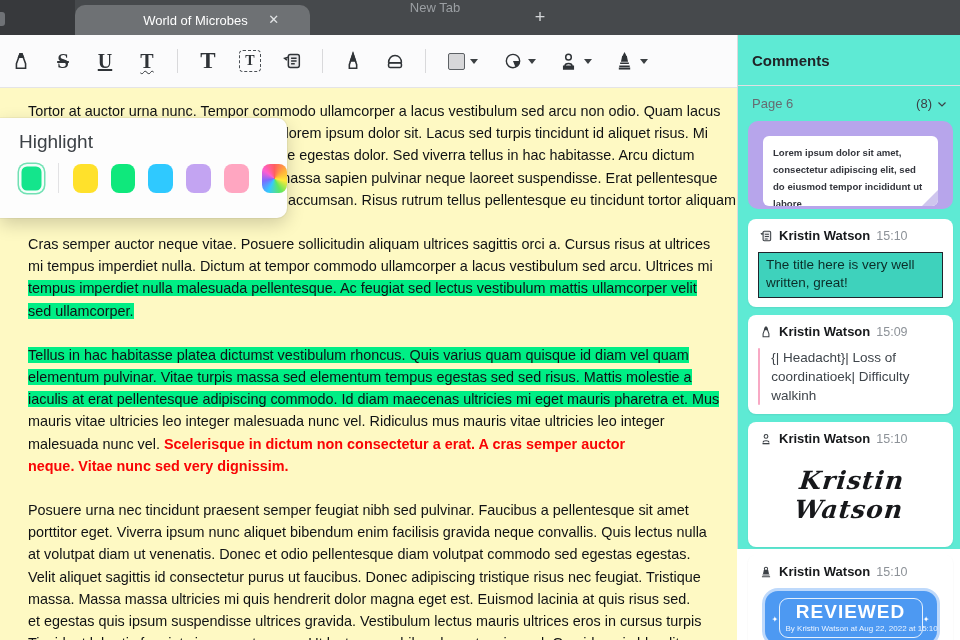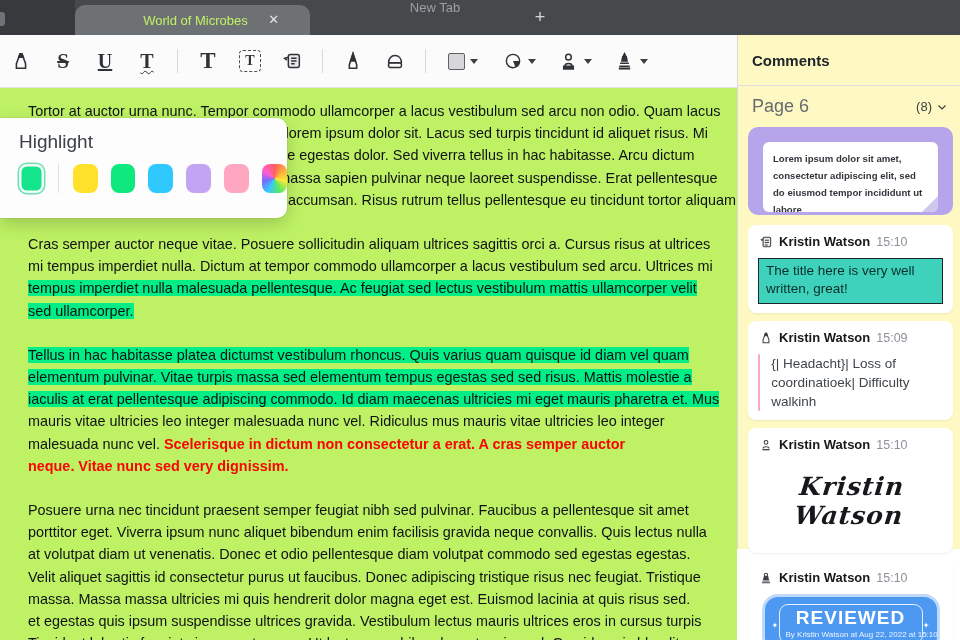--- a/index.html
+++ b/index.html
@@ -7,21 +7,21 @@
     font-family:"Liberation Sans", sans-serif; background:#fff; }
 
   
   .tabbar { position:absolute; top:0; left:0; width:960px; height:35px;
     background:#46494c; }
   .tabbar-left { position:absolute; left:0; top:0; width:75px; height:35px; background:#37393c; }
   .tab-sliver { position:absolute; left:0; top:12px; width:5px; height:14px; background:#6f7276; border-radius:0 3px 3px 0; }
   .tab-active { position:absolute; left:75px; top:5px; width:235px; height:30px;
     background:linear-gradient(#76797c,#646growth89 120%); background:#6e7174;
     border-radius:10px 10px 0 0; display:flex; align-items:center; justify-content:center; gap:18px; }
-  .tab-active .tab-title { color:#bef264; font-size:13px;margin-left:40px; }
+  .tab-active .tab-title { color:#ffffff; font-size:13px;margin-left:40px; }
   .tab-close { color:#e2e4e6; font-size:13px; width:16px; height:16px; line-height:16px;
     text-align:center; cursor:default; }
   .tab-inactive { position:absolute; left:330px; top:0; width:210px; height:35px;
     display:flex; justify-content:center; }
   .tab-inactive span { color:#9b9fa3; font-size:13px; }
   .newtab-btn { position:absolute; left:527px; top:6px; width:26px; height:24px;
     color:#d5d7d9; font-size:18px; text-align:center; line-height:23px; font-weight:300; }
 
   
   .toolbar { position:absolute; top:35px; left:0; width:737px; height:53px;
@@ -37,44 +37,44 @@
   .tsep { width:1px; height:24px; background:#d9d9db; margin:0 9px; }
   .caret { width:0; height:0; border-left:4px solid transparent; border-right:4px solid transparent;
     border-top:5px solid #3c4043; margin-left:5px; }
   .drop { display:flex; align-items:center; }
   .textbox-frame { width:22px; height:22px; border:1.6px dashed #4a4f54; border-radius:4px;
     display:flex; align-items:center; justify-content:center; }
   .textbox-frame span { font-size:14px; }
   .shape-square { width:17px; height:17px; background:#d7d7d9; border:1.7px solid #5d6putat165; border:1.7px solid #5d6165; border-radius:2px; }
 
   
-  .doc { position:absolute; top:88px; left:0; width:737px; height:552px; background:#bef264;
+  .doc { position:absolute; top:88px; left:0; width:737px; height:552px; background:#fef9c3;
     padding:12px 0 0 28px; color:#101214; }
   .line { white-space:nowrap; font-size:14.4px; line-height:22.2px; letter-spacing:0; }
   .pgap { height:22px; }
   .hl { background:var(--hl-green); }
   .red { color:var(--red-text); font-weight:bold; }
 
   
   .popup { position:absolute; top:118px; left:0; width:287px; height:100px; background:#fdfdfd;
     border-radius:0 10px 10px 0; box-shadow:0 6px 18px rgba(0,0,0,.18), 0 0 0 1px rgba(0,0,0,.04); }
   .popup-title { color:#3c4146; font-size:19px; padding:13px 0 0 19px; }
   .swatch-row { display:flex; align-items:center; margin:10px 0 0 19px; gap:13px; }
   .swatch { width:29px; height:29px; border-radius:8px; }
   .swatch-selected { box-shadow:inset 0 0 0 2.5px rgba(255,255,255,.95), 0 0 0 1.5px rgba(0,200,120,.55); }
   .swatch-div { width:1px; height:30px; background:#e2e2e4; margin:0 1px; }
   .swatch-rainbow { background:conic-gradient(#ff5f5f,#ffb03a,#ffe93a,#5fe85f,#35c9ff,#7a6bff,#ff5fd0,#ff5f5f); }
 
   
   .panel { position:absolute; top:35px; left:737px; width:223px; height:514px;
-    background:#fef9c3; border-left:1px solid #dadadc; }
+    background:#5eead4; border-left:1px solid #dadadc; }
   .panel-title { color:#202428; font-size:15px; font-weight:bold; padding:17px 0 0 14px; }
   .panel-divider { height:1px; background:#e0e0e2; margin-top:16px; }
   .page-row { display:flex; align-items:center; justify-content:space-between; padding:10px 12px 8px 14px; }
-  .page-label { color:#66共6b71; color:#666b71; font-size:18px; }
+  .page-label { color:#66共6b71; color:#666b71; font-size:13px; }
   .page-count { color:#3c4146; font-size:13px; display:flex; align-items:center; gap:4px; }
 
   .card { background:#ffffff; border-radius:8px; margin:0 7px 8px 10px;
     box-shadow:0 1px 2px rgba(0,0,0,.07); padding:9px 10px; }
   .card-head { display:flex; align-items:center; gap:6px; }
   .card-head .author { color:#17191c; font-size:13px; font-weight:bold; }
   .card-head .time { color:#8d9298; font-size:12.5px; }
   .hicon { width:15px; height:15px; color:#3c4146; display:flex; align-items:center; justify-content:center; }
   .hicon svg { display:block; }
 

